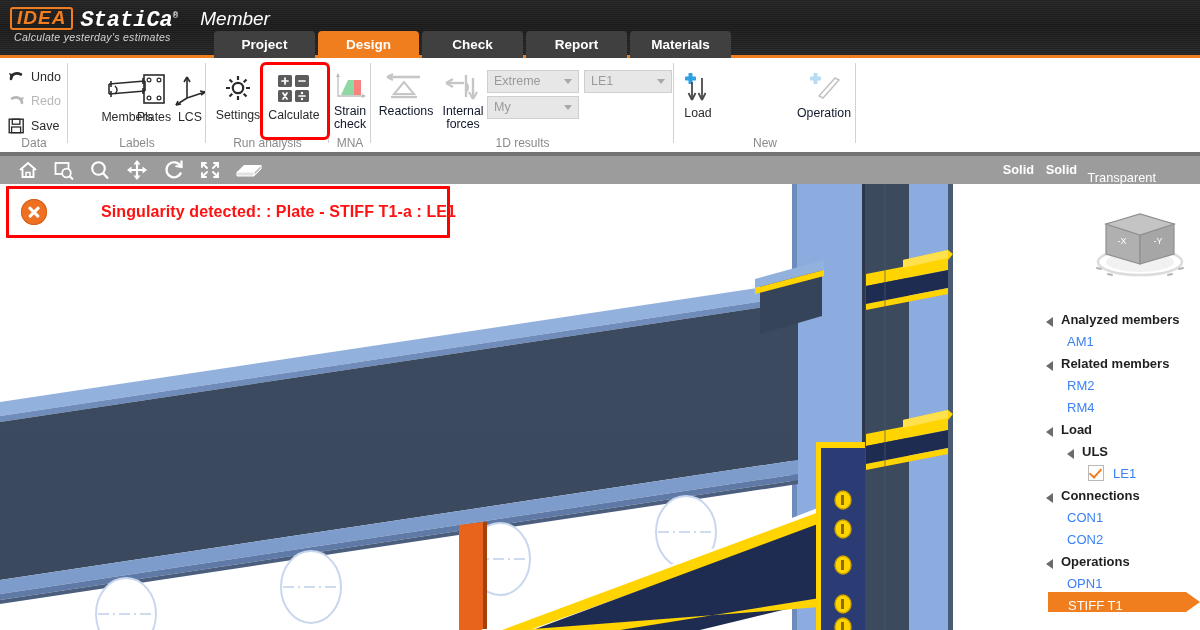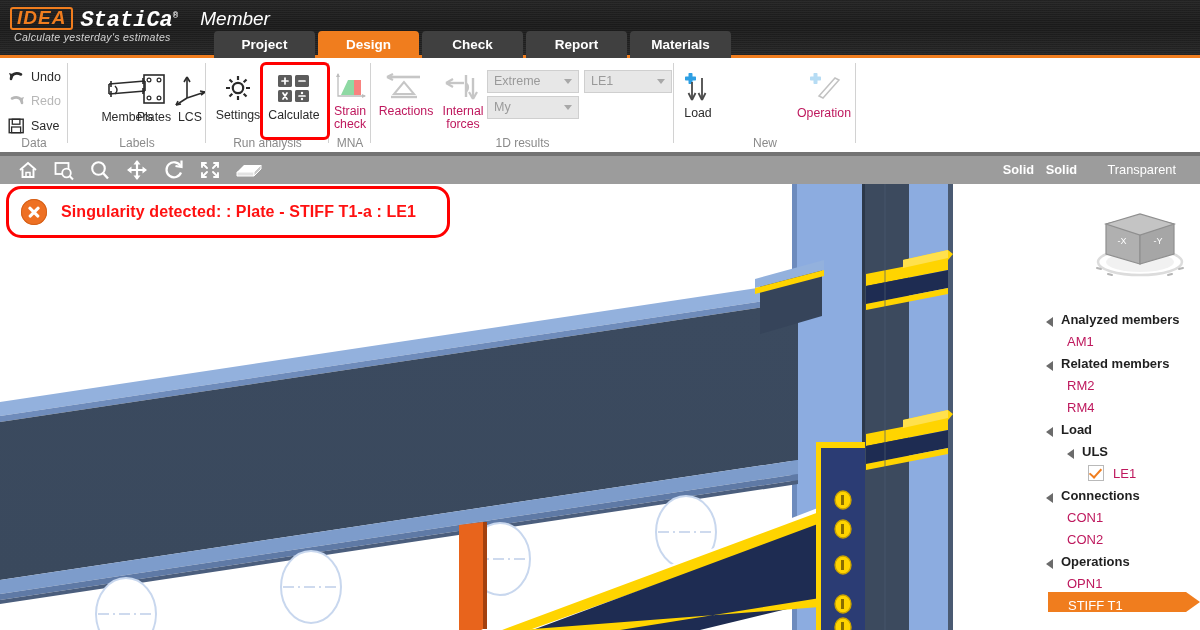--- a/index.html
+++ b/index.html
@@ -66,21 +66,21 @@
   .rgroup{position:absolute;top:0;height:96px;box-sizing:border-box;}
   .rgroup .sep{position:absolute;right:0;top:5px;width:1px;height:80px;background:#d2d2d2;}
   .glabel{
     position:absolute;bottom:4px;left:0;width:100%;text-align:center;
     font-size:12px;color:#8a8a8a;
   }
   .ritem{
     position:absolute;text-align:center;color:#2b2b2b;font-size:12.3px;
     cursor:pointer;user-select:none;line-height:13px;
   }
-  .ritem.disabled{color:#be185d;}
+  .ritem.disabled{color:#0f172a;}
   .ico{display:block;margin:0 auto 3px auto;}
 
   
   .databtn{
     position:absolute;left:8px;display:flex;align-items:center;gap:6px;
     font-size:12.5px;color:#2b2b2b;cursor:pointer;
   }
   .databtn.disabled{color:#b7b7b7;}
 
   
@@ -117,22 +117,22 @@
   
   .viewport{
     position:absolute;left:0;top:184px;width:1200px;height:446px;
     background:#ffffff;overflow:hidden;
   }
   .vp-svg{position:absolute;left:0;top:0;}
 
   
   .errbar{
     position:absolute;left:6px;top:186px;width:444px;height:52px;
-    background:#ffffff;border:3px solid #ff0000;border-radius:15px;
-    display:flex;align-items:center;z-index:20;box-sizing:border-box;
+    background:#ffffff;border:3px solid #ff0000;border-radius:1px;
+    display:flex;align-items:center;z-index:20;box-sizing:border-box;gap:40px;
   }
   .err-ico{
     margin-left:12px;width:26px;height:26px;border-radius:50%;
     background:#ee7023;position:relative;flex:0 0 auto;
     box-shadow:0 0 0 1px #d4611a inset;
   }
   .err-ico:before,.err-ico:after{
     content:"";position:absolute;left:50%;top:50%;width:14px;height:2.6px;
     background:#ffffff;border-radius:1px;
   }
@@ -147,21 +147,21 @@
   .navcube{position:absolute;left:1088px;top:198px;width:104px;height:84px;z-index:10;}
 
   
   .tree{position:absolute;left:1040px;top:305px;width:160px;z-index:12;}
   .trow{position:relative;height:22px;display:flex;align-items:flex-end;cursor:pointer;user-select:none;}
   .tri{
     width:0;height:0;margin-right:8px;flex:0 0 auto;
     border-top:5px solid transparent;border-bottom:5px solid transparent;
     border-right:7px solid #6b6b6b;
   }
-  .tlabel{font-size:13px;color:#be185d;}
+  .tlabel{font-size:13px;color:#3b82f6;}
   .tlabel.bold{font-weight:bold;color:#1f1f1f;}
   .tlabel.sel{color:#ffffff;font-size:13px;}
   .tchk{
     width:14px;height:14px;border:1px solid #b9b9b9;background:#fff;
     margin-right:9px;position:relative;flex:0 0 auto;
   }
   .tchk:after{
     content:"";position:absolute;left:3px;top:0px;width:5px;height:10px;
     border:solid #F07D1E;border-width:0 2.4px 2.4px 0;transform:rotate(42deg);
   }
@@ -433,21 +433,21 @@
     <div class="vicon" style="left:234px;width:30px;">
       <svg width="30" height="22" viewBox="0 0 30 22">
         <path d="M3,13 L10,6 L27,6 L20,13 Z" fill="#ffffff"></path>
         <path d="M3,13 L3,17 L20,17 L20,13 Z" fill="#e2e2e2" stroke="#ffffff" stroke-width="1"></path>
         <path d="M20,13 L27,6 L27,10 L20,17 Z" fill="#c8c8c8" stroke="#ffffff" stroke-width="1"></path>
       </svg>
     </div>
 
     <div class="vmode on" style="right:166px;">Solid</div>
     <div class="vmode on" style="right:123px;">Solid</div>
-    <div class="vmode" style="right:24px;">Transparent</div>
+    <div class="vmode" style="right:44px;margin-top:8px;">Transparent</div>
 
   </div>
 
   <div class="viewport">
     <svg class="vp-svg" width="1200" height="446" viewBox="0 0 1200 446">
       <defs>
         <linearGradient id="webG" x1="0" y1="0" x2="0" y2="1">
           <stop offset="0" stop-color="#3b4a5f"></stop>
             <stop offset="1" stop-color="#3a495d"></stop>
         </linearGradient>

